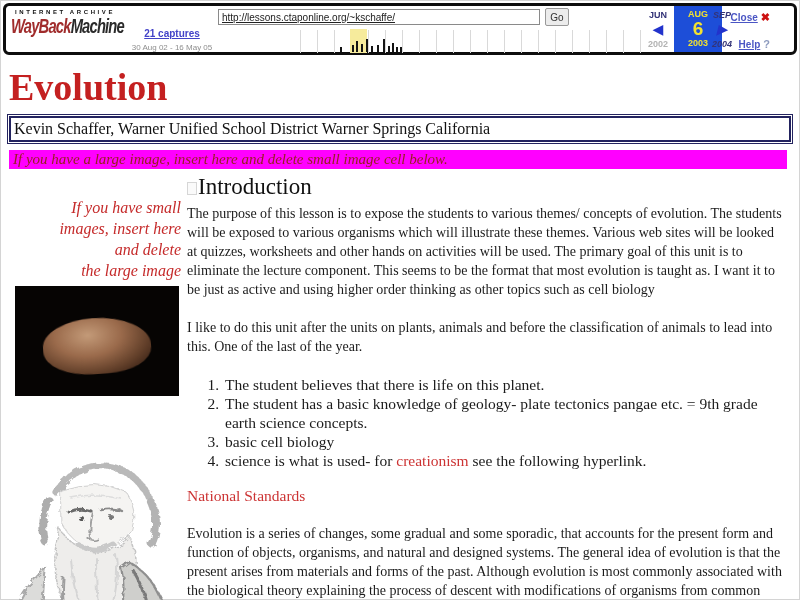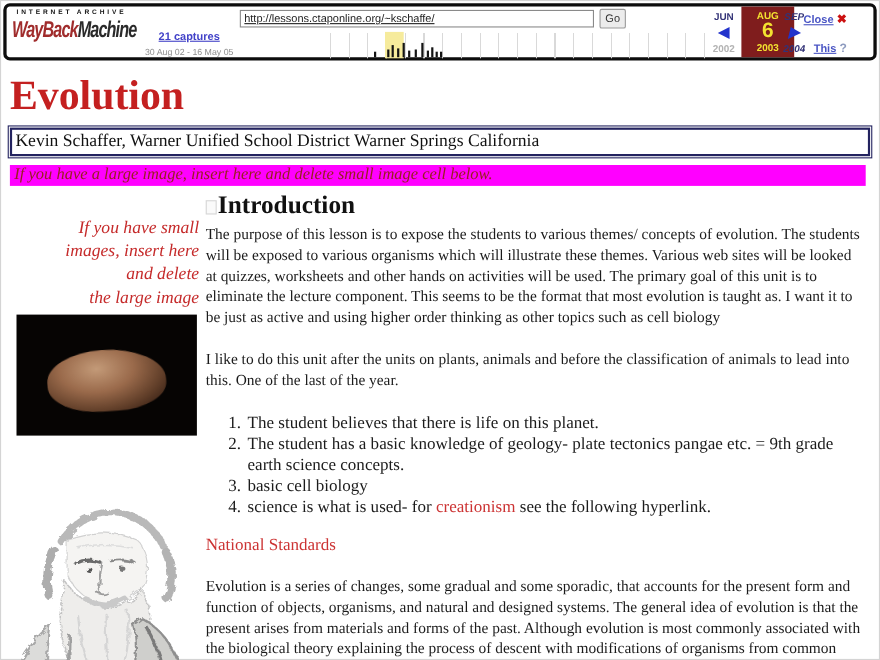--- a/index.html
+++ b/index.html
@@ -29,21 +29,21 @@
               background:repeating-linear-gradient(to right,#d9d9d9 0 1px,transparent 1px 17px);
               cursor:pointer; }
   .t-highlight { position:absolute; left:50px; top:-1px; width:17px; height:24px; background:#f6eb9c; }
   .tbar { position:absolute; bottom:1px; width:2px; background:#141414; }
   .nav-col { position:absolute; width:32px; text-align:center; top:0; height:46px; }
   .nav-col .m { font-size:9px; font-weight:bold; color:#333377; display:block; margin-top:4px; }
   .nav-col .arrow { font-size:14px; color:#2233cc; display:block; line-height:14px; margin-top:2px; cursor:pointer; }
   .nav-col .y { font-size:9px; font-weight:bold; display:block; margin-top:3px; }
   .col-jun { left:636px; } .col-sep { left:700px;font-style:italic; }
   .col-jun .y { color:#b3b3b3; } .col-sep .y { color:#333377; }
-  .aug-box { position:absolute; left:668px; top:0; width:48px; height:46px; background:#7f1d1d; text-align:center; }
+  .aug-box { position:absolute; left:668px; top:0; width:48px; height:46px; background:#1d4ed8; text-align:center; }
   .aug-box .m { font-size:9px; font-weight:bold; color:#f3e230; display:block; margin-top:3px; }
   .aug-box .d { font-size:19px; font-weight:bold; color:#f3e230; display:block; line-height:19px; }
   .aug-box .y { font-size:9px; font-weight:bold; color:#f3e230; display:block; }
   .bn-link { position:absolute; right:24px; font-size:10px; font-weight:bold; }
   .bn-link a { color:#4a55c4; text-decoration:underline; cursor:pointer; }
   .close-link { top:5px; } .help-link { top:32px; }
   .x-ico { color:#cc1111; font-weight:bold; font-size:11px; margin-left:3px; }
   .q-ico { color:#8d9bbf; font-weight:bold; font-size:11px; margin-left:3px; }
 
   
@@ -59,21 +59,21 @@
   .small-note { margin-top:24px; padding-right:6px; text-align:right; color:#c52a2a;
                 font-style:italic; font-size:16px; line-height:21px; }
   .fossil { margin:5px 0 0 14px; width:164px; height:110px; background:#060403; position:relative; overflow:hidden; }
   .rock { position:absolute; left:28px; top:32px; width:108px; height:56px;
           border-radius:52% 58% 46% 50%; transform:rotate(-4deg); filter:blur(.6px);
           background:radial-gradient(ellipse at 42% 30%, #c39a78 0%, #9a6a4b 38%, #63402a 68%, #23110a 100%); }
   .sketch { margin-top:54px; display:block; }
 
   .intro-head { display:flex; align-items:flex-end; margin-top:2px; }
   .mini-box { width:10px; height:13px; border:1px solid #d6d6d6; background:#fafafa; margin:0 1px 3px 0; flex:none; }
-  .intro-head h2 { font-size:23px; font-weight:bold; color:#111; line-height:1; }
+  .intro-head h2 { font-size:23px; font-weight:normal; color:#111; line-height:1; }
   .rightcol p { font-size:14px; line-height:19px; margin-top:6px; }
   .rightcol p.gap { margin-top:19px; }
   ol { margin:19px 0 0 10px; padding-left:26px; font-size:15.5px; line-height:19px; }
   ol li { padding-left:2px; }
   .red-link { color:#cc3333; cursor:pointer; }
   .standards { margin-top:17px; font-size:15.5px; color:#cc3333; cursor:pointer; display:inline-block; }
 </style>
 </head>
 <body>
 
@@ -126,21 +126,21 @@
     <div class="nav-col col-sep">
       <span class="m">SEP</span>
       <span class="arrow">▶</span>
       <span class="y">2004</span>
     </div>
 
     <div class="bn-link close-link">
       <a>Close</a><span class="x-ico">✖</span>
     </div>
     <div class="bn-link help-link">
-      <a>This</a><span class="q-ico">?</span>
+      <a>Help</a><span class="q-ico">?</span>
     </div>
   </div>
 
   <h1 class="title" style="margin-top:67px">Evolution</h1>
 
   <div class="byline">Kevin Schaffer, Warner Unified School District Warner Springs California</div>
 
   <div class="magenta">If you have a large image, insert here and delete small image cell below.</div>
 
   <div class="content">

